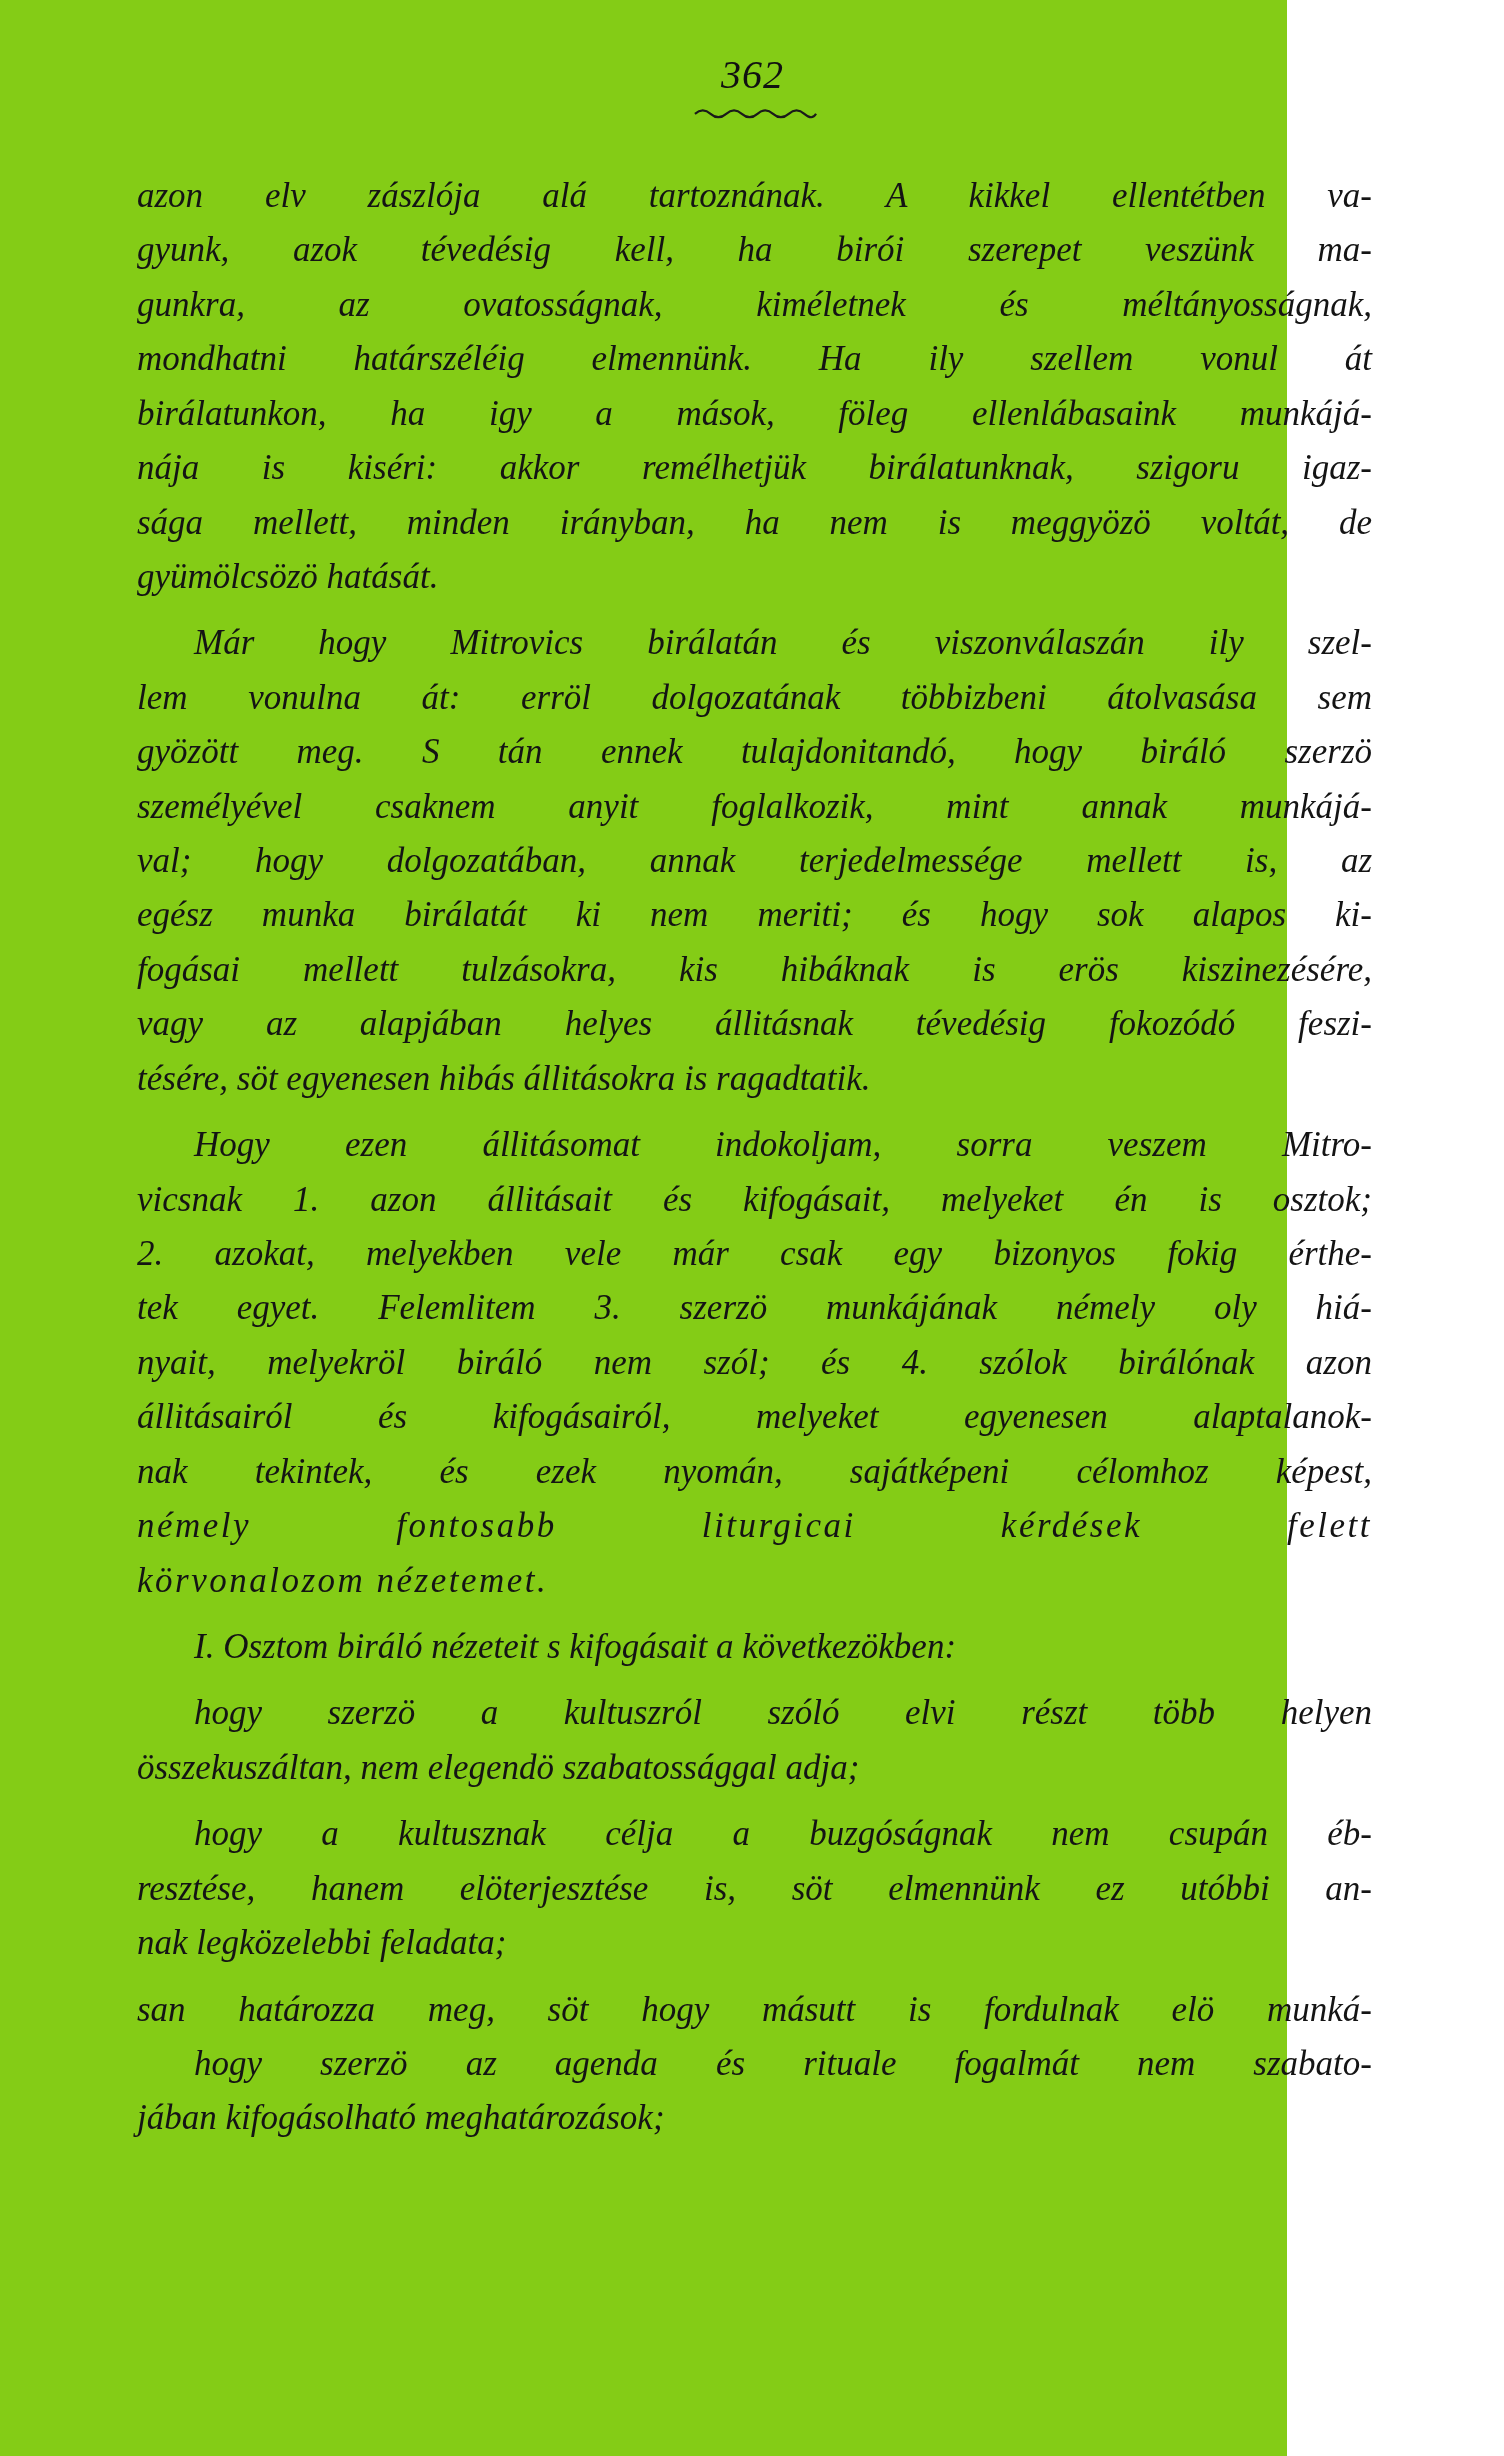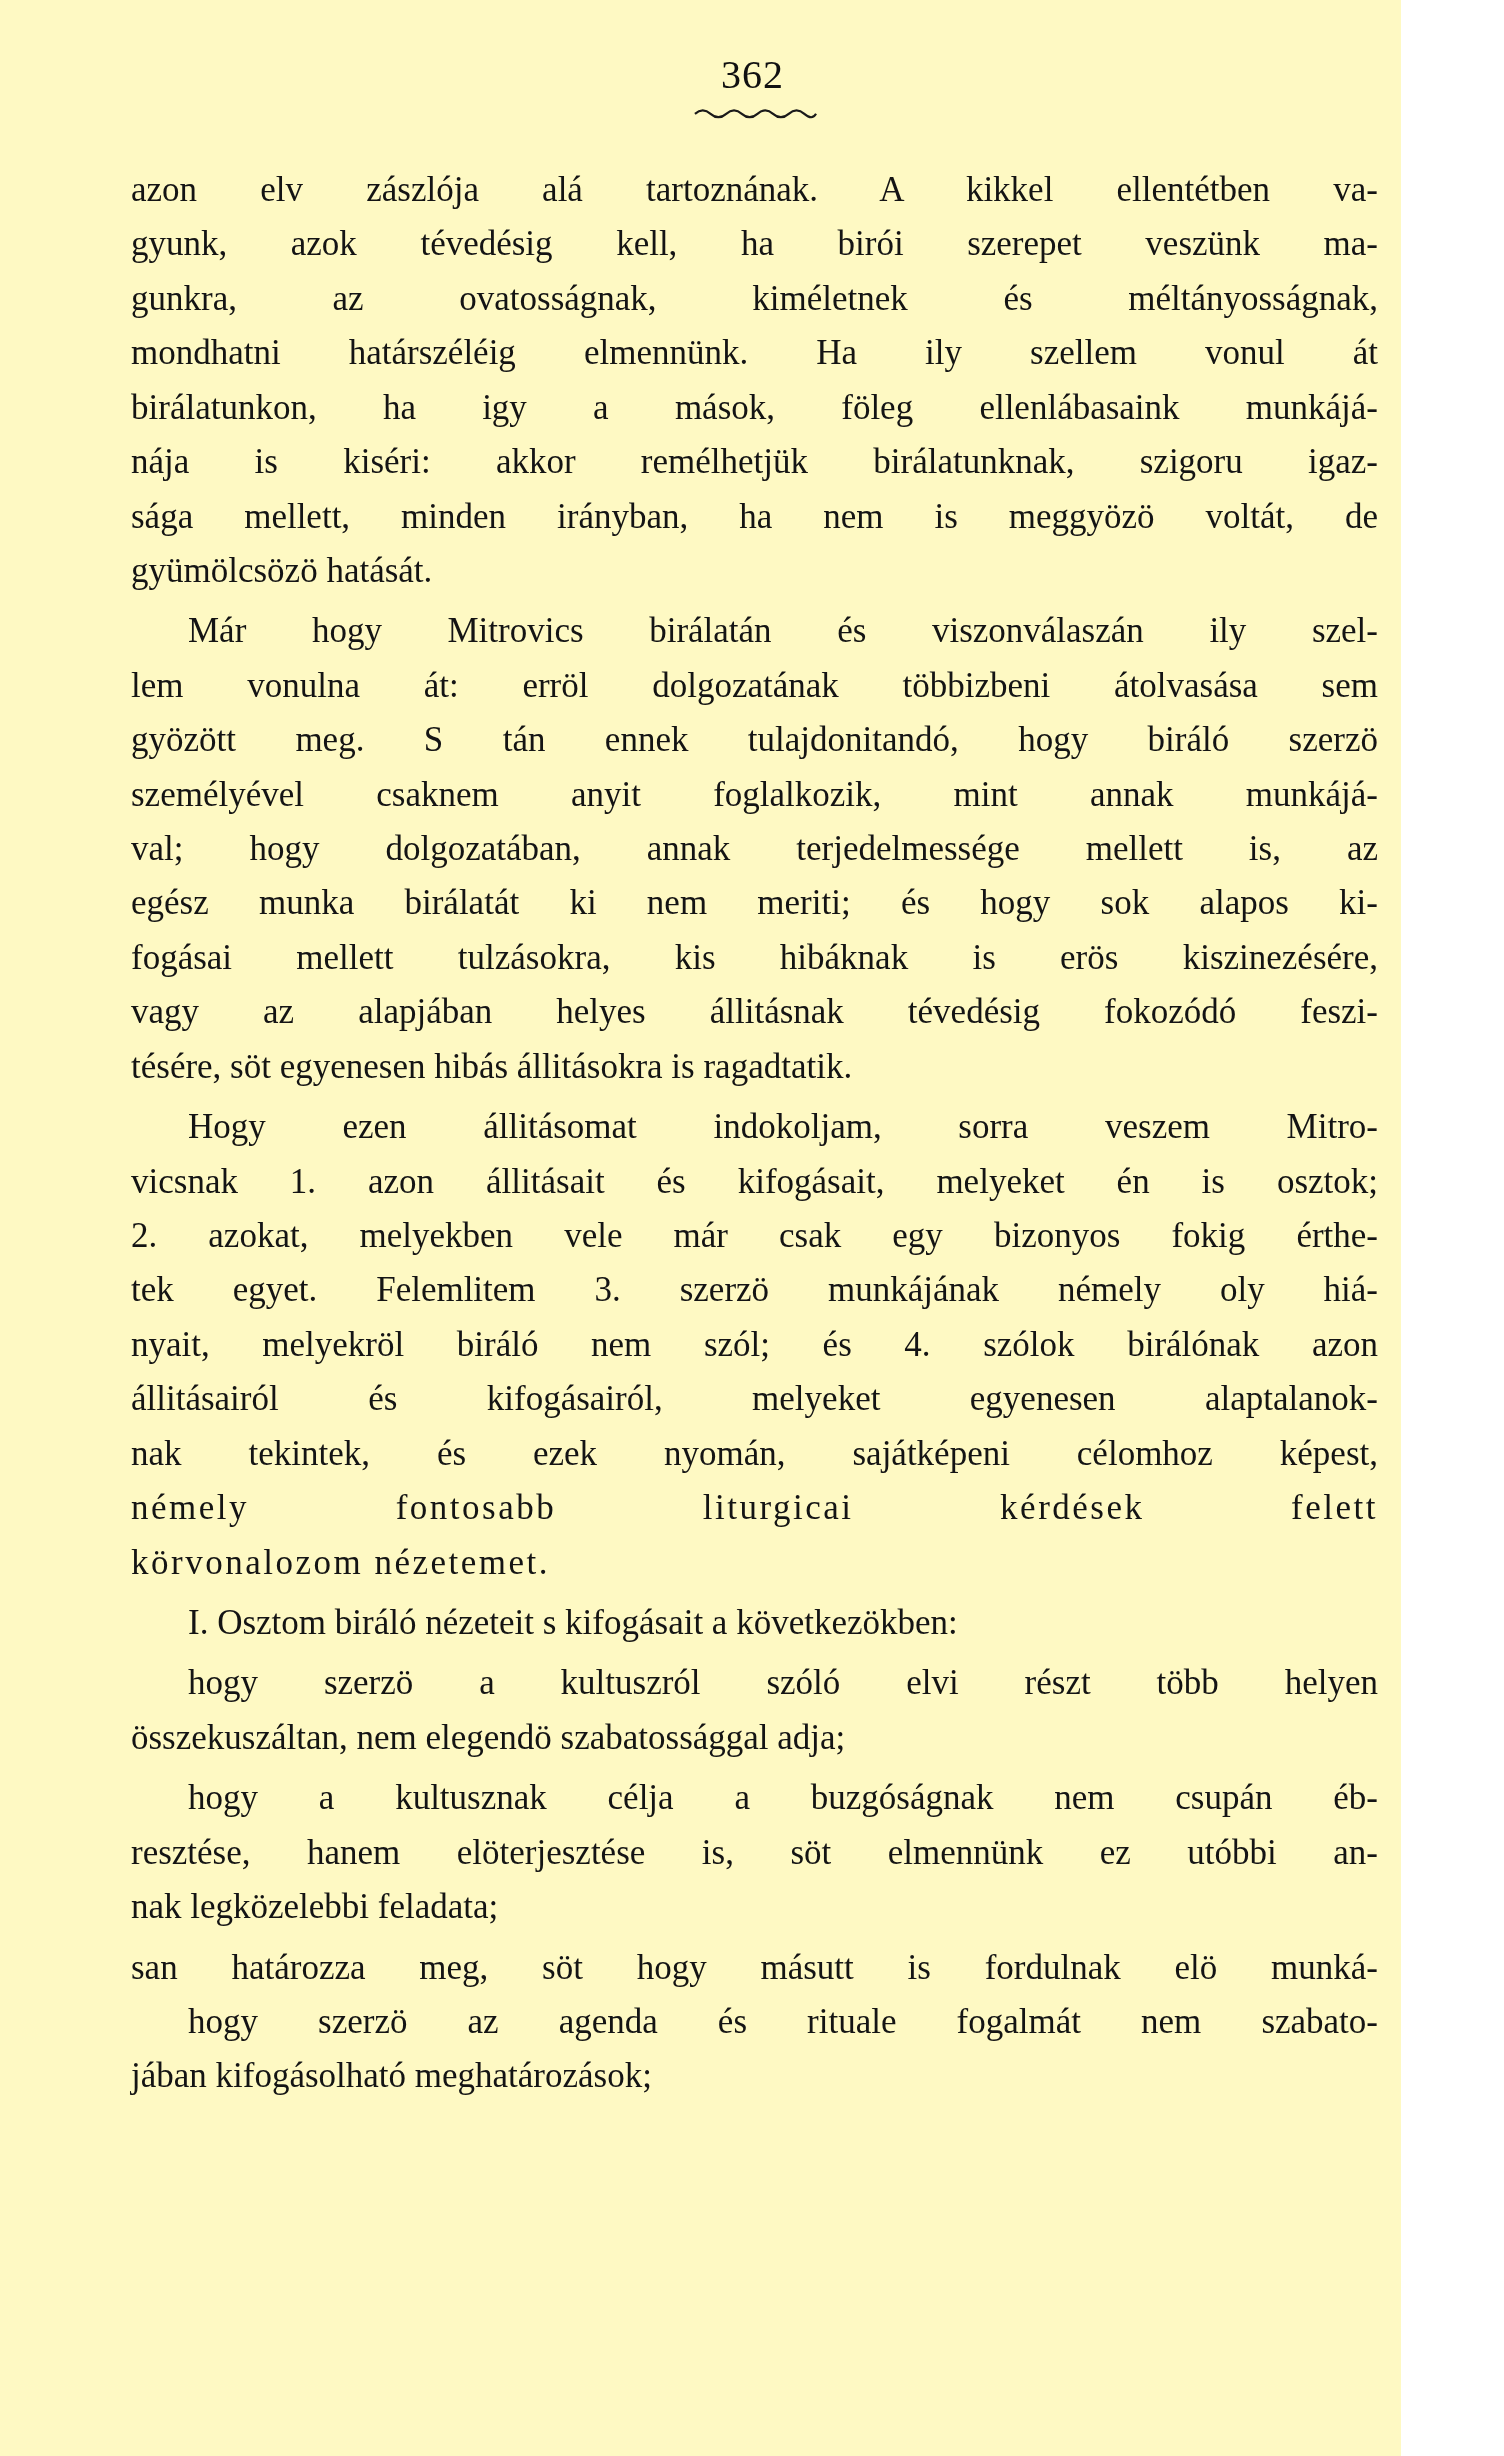--- a/index.html
+++ b/index.html
@@ -12,23 +12,24 @@
     height: 2456px;
     font-family: "Liberation Serif", serif;
     color: #1a1a1a;
     position: relative;
     overflow: hidden;
   }
   .page {
     position: absolute;
     left: 0;
     top: 0;
-    width: 1401px;
+    width: 1287px;
     height: 2456px;
-    background: #fef9c3;
+    background: #84cc16;
+    font-style: italic;
   }
   .page-number {
     position: absolute;
     left: 0;
     top: 51px;
     width: 1505px;
     text-align: center;
     font-size: 40px;
     letter-spacing: 1px;
     color: #111;
@@ -43,21 +44,21 @@
   .body-text {
     position: absolute;
     left: 125px;
     top: 157px;
     width: 1259px;
     font-size: 35px;
     line-height: 1.555;
     color: #141414;
   }
   .para {
-    margin: 6px;
+    margin: 12px;
     text-align: justify;
     text-justify: inter-word;
   }
   .para + .para {
     margin-top: 0;
   }
   .line {
     display: block;
     white-space: nowrap;
   }

